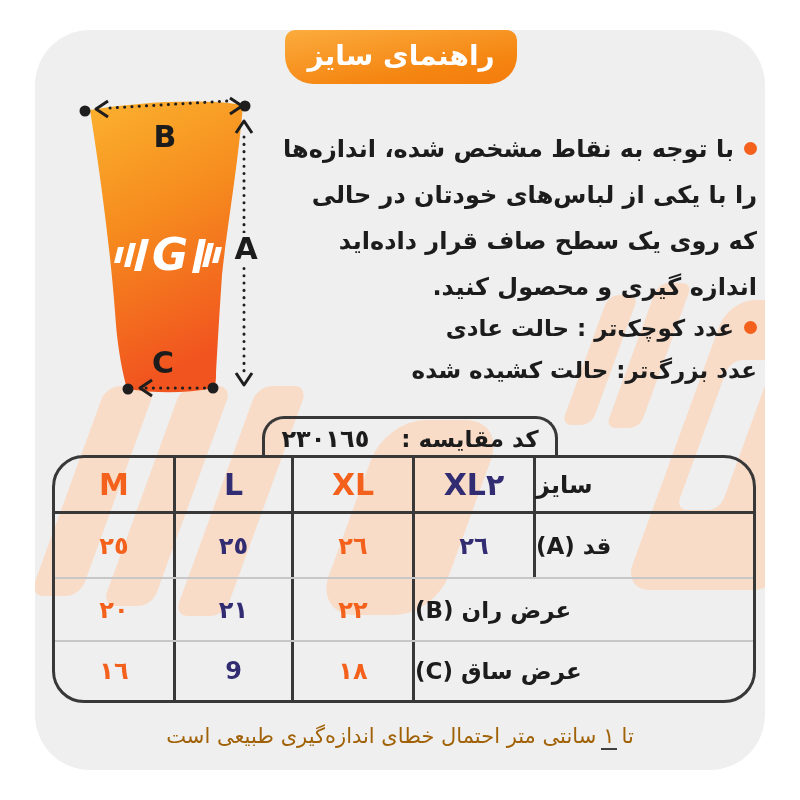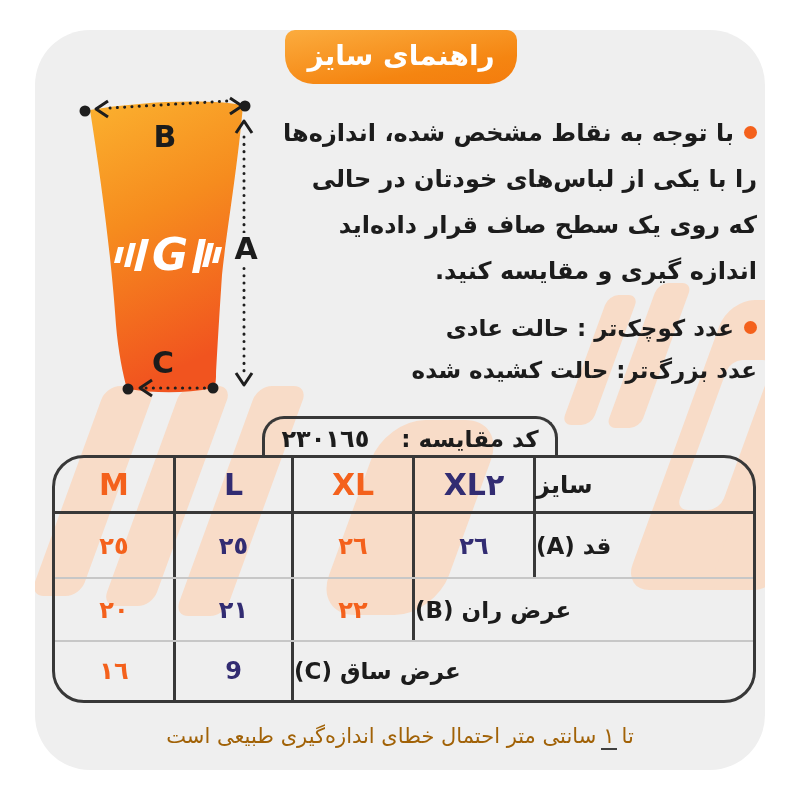--- a/index.html
+++ b/index.html
@@ -29,21 +29,21 @@
     position:absolute;left:250px;top:0;width:232px;height:54px;z-index:3;
     background:linear-gradient(170deg,#FBAC3E 0%,#F58511 70%,#F47C0D 100%);
     border-radius:10px 10px 28px 28px;
     display:flex;align-items:center;justify-content:center;
   }
   .title-badge span{color:#ffffff;font-size:28px;font-weight:bold;direction:rtl;padding-bottom:4px;text-align:right;}
   
   .garment{position:absolute;left:25px;top:55px;z-index:2;}
   
   .bullets{position:absolute;right:8px;top:0;width:430px;z-index:2;direction:rtl;text-align:right;color:#1c1c1c;}
-  .b-item1{position:absolute;top:80px;right:0;width:430px;}
+  .b-item1{position:absolute;top:96px;right:0;width:430px;}
   .b-item2{position:absolute;top:277px;right:0;width:430px;}
   .b-line{display:block;height:46px;line-height:46px;font-size:24px;font-weight:bold;white-space:nowrap;}
   .b-item2 .b-line{height:42px;line-height:42px;font-size:23px;}
   .dot{display:inline-block;width:13px;height:13px;border-radius:50%;background:#F4611C;margin-left:10px;vertical-align:2px;}
   
   .code-badge{
     position:absolute;left:227px;top:386px;width:290px;height:39px;z-index:3;
     border:3px solid #383838;border-bottom:none;border-radius:22px 22px 0 0;
     display:flex;align-items:center;justify-content:center;direction:rtl;column-gap:32px;
   }
@@ -148,21 +148,21 @@
     <circle cx="68" cy="304" r="5.5" fill="#1e1e1e"></circle>
     <circle cx="153" cy="303" r="5.5" fill="#1e1e1e"></circle>
     <text x="103" y="288" text-anchor="middle" fill="#1c1c1c" font-family="DejaVu Sans, sans-serif" font-size="30" font-weight="bold">C</text>
   </svg>
 
   <div class="bullets">
     <div class="b-item1">
       <div class="b-line"><span class="dot"></span><span>با توجه به نقاط مشخص شده، اندازه‌ها</span></div>
       <div class="b-line">را با یکی از لباس‌های خودتان در حالی</div>
       <div class="b-line">که روی یک سطح صاف قرار داده‌اید</div>
-      <div class="b-line">اندازه گیری و مقایسه کنید.</div>
+      <div class="b-line">اندازه گیری و محصول کنید.</div>
     </div>
     <div class="b-item2">
       <div class="b-line"><span class="dot"></span><span>عدد کوچک‌تر : حالت عادی</span></div>
       <div class="b-line">عدد بزرگ‌تر: حالت کشیده شده</div>
     </div>
   </div>
 
   <div class="code-badge">
     <span class="code-label">کد مقایسه :</span>
     <span class="code-value">٢٣٠١٦٥</span>
@@ -217,20 +217,23 @@
           <span class="row-label">عرض ران (B)</span>
         </div>
     </div>
     <div class="t-row t-c">
       <div class="t-cell col-m">
           <span class="t-val c-orange">١٦</span>
         </div>
       <div class="t-cell col-l">
           <span class="t-val c-navy">9</span>
         </div>
+      <div class="t-cell col-xl">
+          <span class="t-val c-orange">١٨</span>
+        </div>
       <div class="t-cell col-label">
           <span class="row-label">عرض ساق (C)</span>
         </div>
     </div>
   </div>
 
   <div class="footer-note">
     <span>تا</span><span class="u-num">١</span><span>سانتی متر احتمال خطای اندازه‌گیری طبیعی است</span>
   </div>
 

